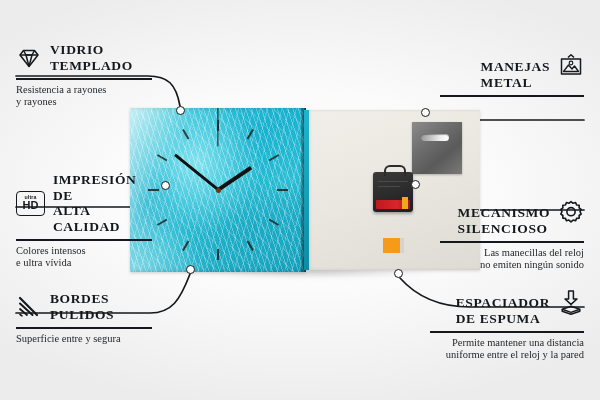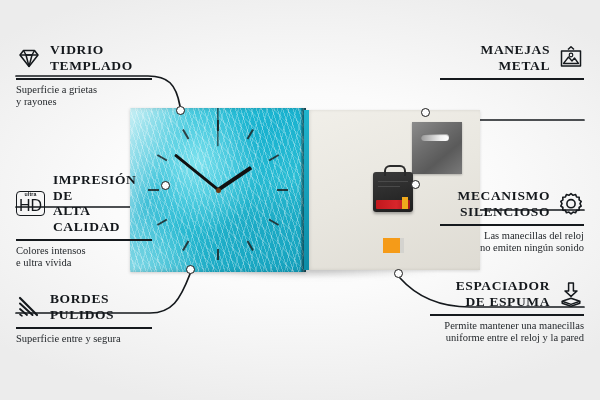--- a/index.html
+++ b/index.html
@@ -80,34 +80,34 @@
   .feat{position:absolute;}
   .feat .row{display:flex;align-items:center;gap:8px;}
   .feat.left .row{justify-content:flex-start;}
   .feat.right .row{justify-content:flex-end;}
   .ttl{
     font-family:"Liberation Serif",serif;font-weight:700;color:#14181c;
     font-size:13.5px;line-height:15.5px;letter-spacing:.6px;
     text-transform:uppercase;white-space:pre-line;
   }
   .feat.left .ttl{text-align:left;}
-  .feat.right .ttl{text-align:right;}
+  .feat.right .ttl{text-align:left;margin-top:17px;}
   .rule{height:1.6px;background:#15191d;margin-top:5px;}
   .desc{
     font-family:"Liberation Serif",serif;color:#1e2226;
     font-size:10.5px;line-height:12.6px;margin-top:4px;white-space:pre-line;
   }
   .feat.right .desc{text-align:right;}
   .ico{width:26px;height:26px;flex:0 0 26px;display:block;}
   .hdbox{
     width:27px;height:23px;flex:0 0 27px;border:1.7px solid #15191d;border-radius:4px;
     display:flex;flex-direction:column;align-items:center;justify-content:center;line-height:1;
   }
   .hdbox .u{font-size:5.2px;font-weight:700;letter-spacing:.2px;color:#15191d;font-family:"Liberation Sans",sans-serif;}
-  .hdbox .h{font-size:16px;font-weight:400;color:#15191d;font-family:"Liberation Sans",sans-serif;margin-top:.5px;}
+  .hdbox .h{font-size:11px;font-weight:700;color:#15191d;font-family:"Liberation Sans",sans-serif;margin-top:.5px;}
 
   svg{display:block;overflow:visible;}
   .conn{position:absolute;left:0;top:0;width:600px;height:400px;pointer-events:none;}
 </style>
 </head>
 <body>
 
 <div class="stage">
 
   <svg class="conn" viewBox="0 0 600 400">
@@ -199,21 +199,21 @@
           <path d="M4 10 H22"></path>
             <path d="M7.5 5.5 L10 10 L13 21.5"></path>
             <path d="M18.5 5.5 L16 10 L13 21.5"></path>
           <path d="M10 10 H16"></path>
         </g>
       </svg>
       <div class="ttl">VIDRIO
 TEMPLADO</div>
     </div>
     <div class="rule"></div>
-    <div class="desc">Superficie a grietas
+    <div class="desc">Resistencia a rayones
 y rayones</div>
   </div>
 
   <div class="feat left" style="left:16px;top:172px;width:136px;">
     <div class="row">
       <div class="hdbox">
         <span class="u">ultra</span>
         <span class="h">HD</span>
       </div>
       <div class="ttl">IMPRESIÓN DE
@@ -279,17 +279,17 @@
 DE ESPUMA</div>
       <svg class="ico" viewBox="0 0 26 26">
         <g fill="none" stroke="#15191d" stroke-width="1.5" stroke-linejoin="round">
           <path d="M10.6 2 H15.4 V10 H19 L13 15.4 L7 10 H10.6 Z"></path>
           <path d="M13 17.2 L21.8 20.3 L13 23.4 L4.2 20.3 Z"></path>
           <path d="M4.2 20.3 V22.2 L13 25.3 L21.8 22.2 V20.3"></path>
         </g>
       </svg>
     </div>
     <div class="rule"></div>
-    <div class="desc">Permite mantener una manecillas
+    <div class="desc">Permite mantener una distancia
 uniforme entre el reloj y la pared</div>
   </div>
 
 </div>
 
 </body></html>

